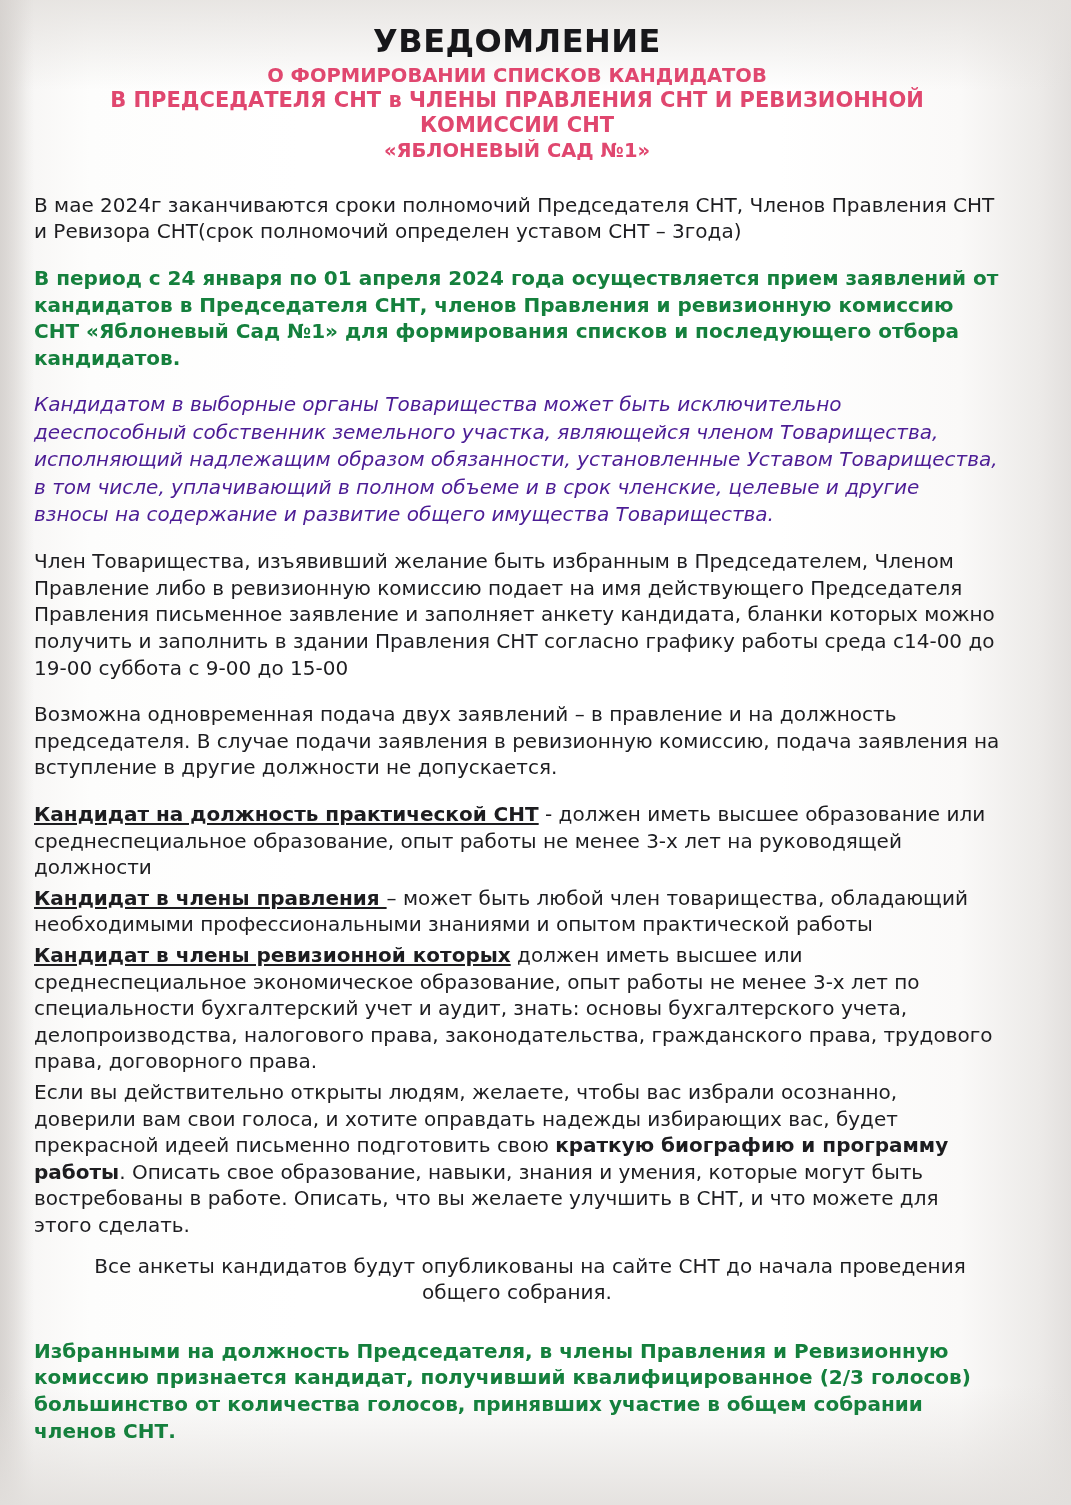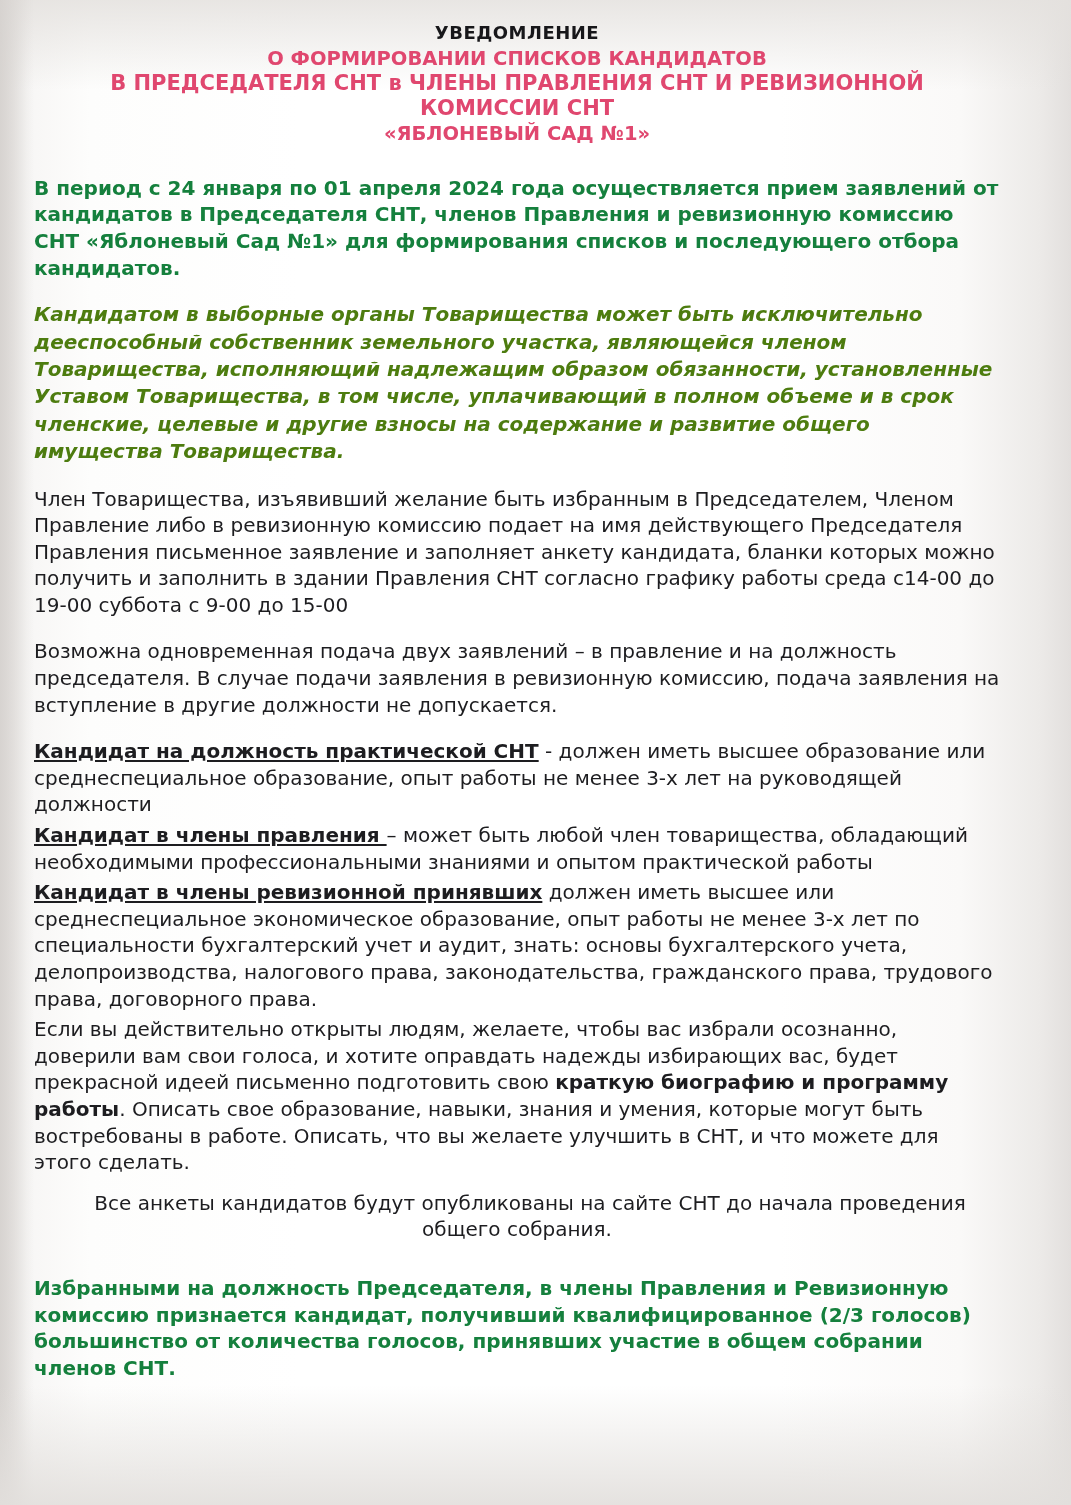--- a/index.html
+++ b/index.html
@@ -47,21 +47,21 @@
     position: absolute;
     left: 34px;
     top: 22px;
     width: 966px;
   }
 
   
   .title-main {
     text-align: center;
     font-weight: bold;
-    font-size: 18px;
+    font-size: 32px;
     letter-spacing: 0.5px;
     color: #17171a;
     margin: 0 0 4px 0;
   }
   .title-sub {
     text-align: center;
     font-weight: bold;
     font-size: 19.5px;
     color: #e0476f;
     line-height: 1.22;
@@ -80,23 +80,23 @@
     font-size: 20px;
     line-height: 1.33;
     color: #1d1d20;
     margin: 0 0 20px 0;
   }
   .para.bold {
     font-weight: bold;
     color: #15803d;
   }
   .para.pink-italic {
-    color: #4d7c0f;
+    color: #4c1d95;
     font-style: italic;
-    font-weight: bold;
+    font-weight: normal;
     line-height: 1.37;
   }
   .para.center {
     text-align: center;
   }
   .para.indent {
     text-indent: 26px;
   }
   .u-bold {
     font-weight: bold;
@@ -122,36 +122,37 @@
     <h1 class="title-main">УВЕДОМЛЕНИЕ</h1>
 
     <div class="title-sub">
       <span class="line1">О ФОРМИРОВАНИИ СПИСКОВ КАНДИДАТОВ</span>
       <span class="line2">В ПРЕДСЕДАТЕЛЯ СНТ в ЧЛЕНЫ ПРАВЛЕНИЯ СНТ И РЕВИЗИОННОЙ КОМИССИИ СНТ</span>
       <span class="line3">«ЯБЛОНЕВЫЙ САД №1»</span>
     </div>
 
     <div style="height:26px"></div>
 
+    <p class="para">В мае 2024г заканчиваются сроки полномочий Председателя СНТ, Членов Правления СНТ и Ревизора СНТ(срок полномочий определен уставом СНТ – 3года)</p>
 
 
     <p class="para bold">В период с 24 января по 01 апреля 2024 года осуществляется прием заявлений от кандидатов в Председателя СНТ, членов Правления и ревизионную комиссию СНТ «Яблоневый Сад №1» для формирования списков и последующего отбора кандидатов.</p>
 
     <p class="para pink-italic">Кандидатом в выборные органы Товарищества может быть исключительно дееспособный собственник земельного участка, являющейся членом Товарищества, исполняющий надлежащим образом обязанности, установленные Уставом Товарищества, в том числе, уплачивающий в полном объеме и в срок членские, целевые и другие взносы на содержание и развитие общего имущества Товарищества.</p>
 
     <p class="para">Член Товарищества, изъявивший желание быть избранным в Председателем, Членом Правление либо в ревизионную комиссию подает на имя действующего Председателя Правления письменное заявление и заполняет анкету кандидата, бланки которых можно получить и заполнить в здании Правления СНТ согласно графику работы среда с14-00 до 19-00 суббота с 9-00 до 15-00</p>
 
     <p class="para">Возможна одновременная подача двух заявлений – в правление и на должность председателя. В случае подачи заявления в ревизионную комиссию, подача заявления на вступление в другие должности не допускается.</p>
 
     <div class="group">
       <p class="para"><span class="u-bold">Кандидат на должность практической СНТ</span><span> - должен иметь высшее образование или среднеспециальное образование, опыт работы не менее 3-х лет на руководящей должности</span></p>
 
       <p class="para"><span class="u-bold">Кандидат в члены правления </span><span>– может быть любой член товарищества, обладающий необходимыми профессиональными знаниями и опытом практической работы</span></p>
 
-      <p class="para"><span class="u-bold">Кандидат в члены ревизионной принявших</span><span> должен иметь высшее или среднеспециальное экономическое образование, опыт работы не менее 3-х лет по специальности бухгалтерский учет и аудит, знать: основы бухгалтерского учета, делопроизводства, налогового права, законодательства, гражданского права, трудового права, договорного права.</span></p>
+      <p class="para"><span class="u-bold">Кандидат в члены ревизионной которых</span><span> должен иметь высшее или среднеспециальное экономическое образование, опыт работы не менее 3-х лет по специальности бухгалтерский учет и аудит, знать: основы бухгалтерского учета, делопроизводства, налогового права, законодательства, гражданского права, трудового права, договорного права.</span></p>
 
       <p class="para"><span>Если вы действительно открыты людям, желаете, чтобы вас избрали осознанно, доверили вам свои голоса, и хотите оправдать надежды избирающих вас, будет прекрасной идеей письменно подготовить свою </span><span class="b">краткую биографию и программу работы</span><span>. Описать свое образование, навыки, знания и умения, которые могут быть востребованы в работе. Описать, что вы желаете улучшить в СНТ, и что можете для этого сделать.</span></p>
     </div>
 
     <div style="height:10px"></div>
 
     <p class="para center indent">Все анкеты кандидатов будут опубликованы на сайте СНТ до начала проведения общего собрания.</p>
 
     <div style="height:12px"></div>
 

